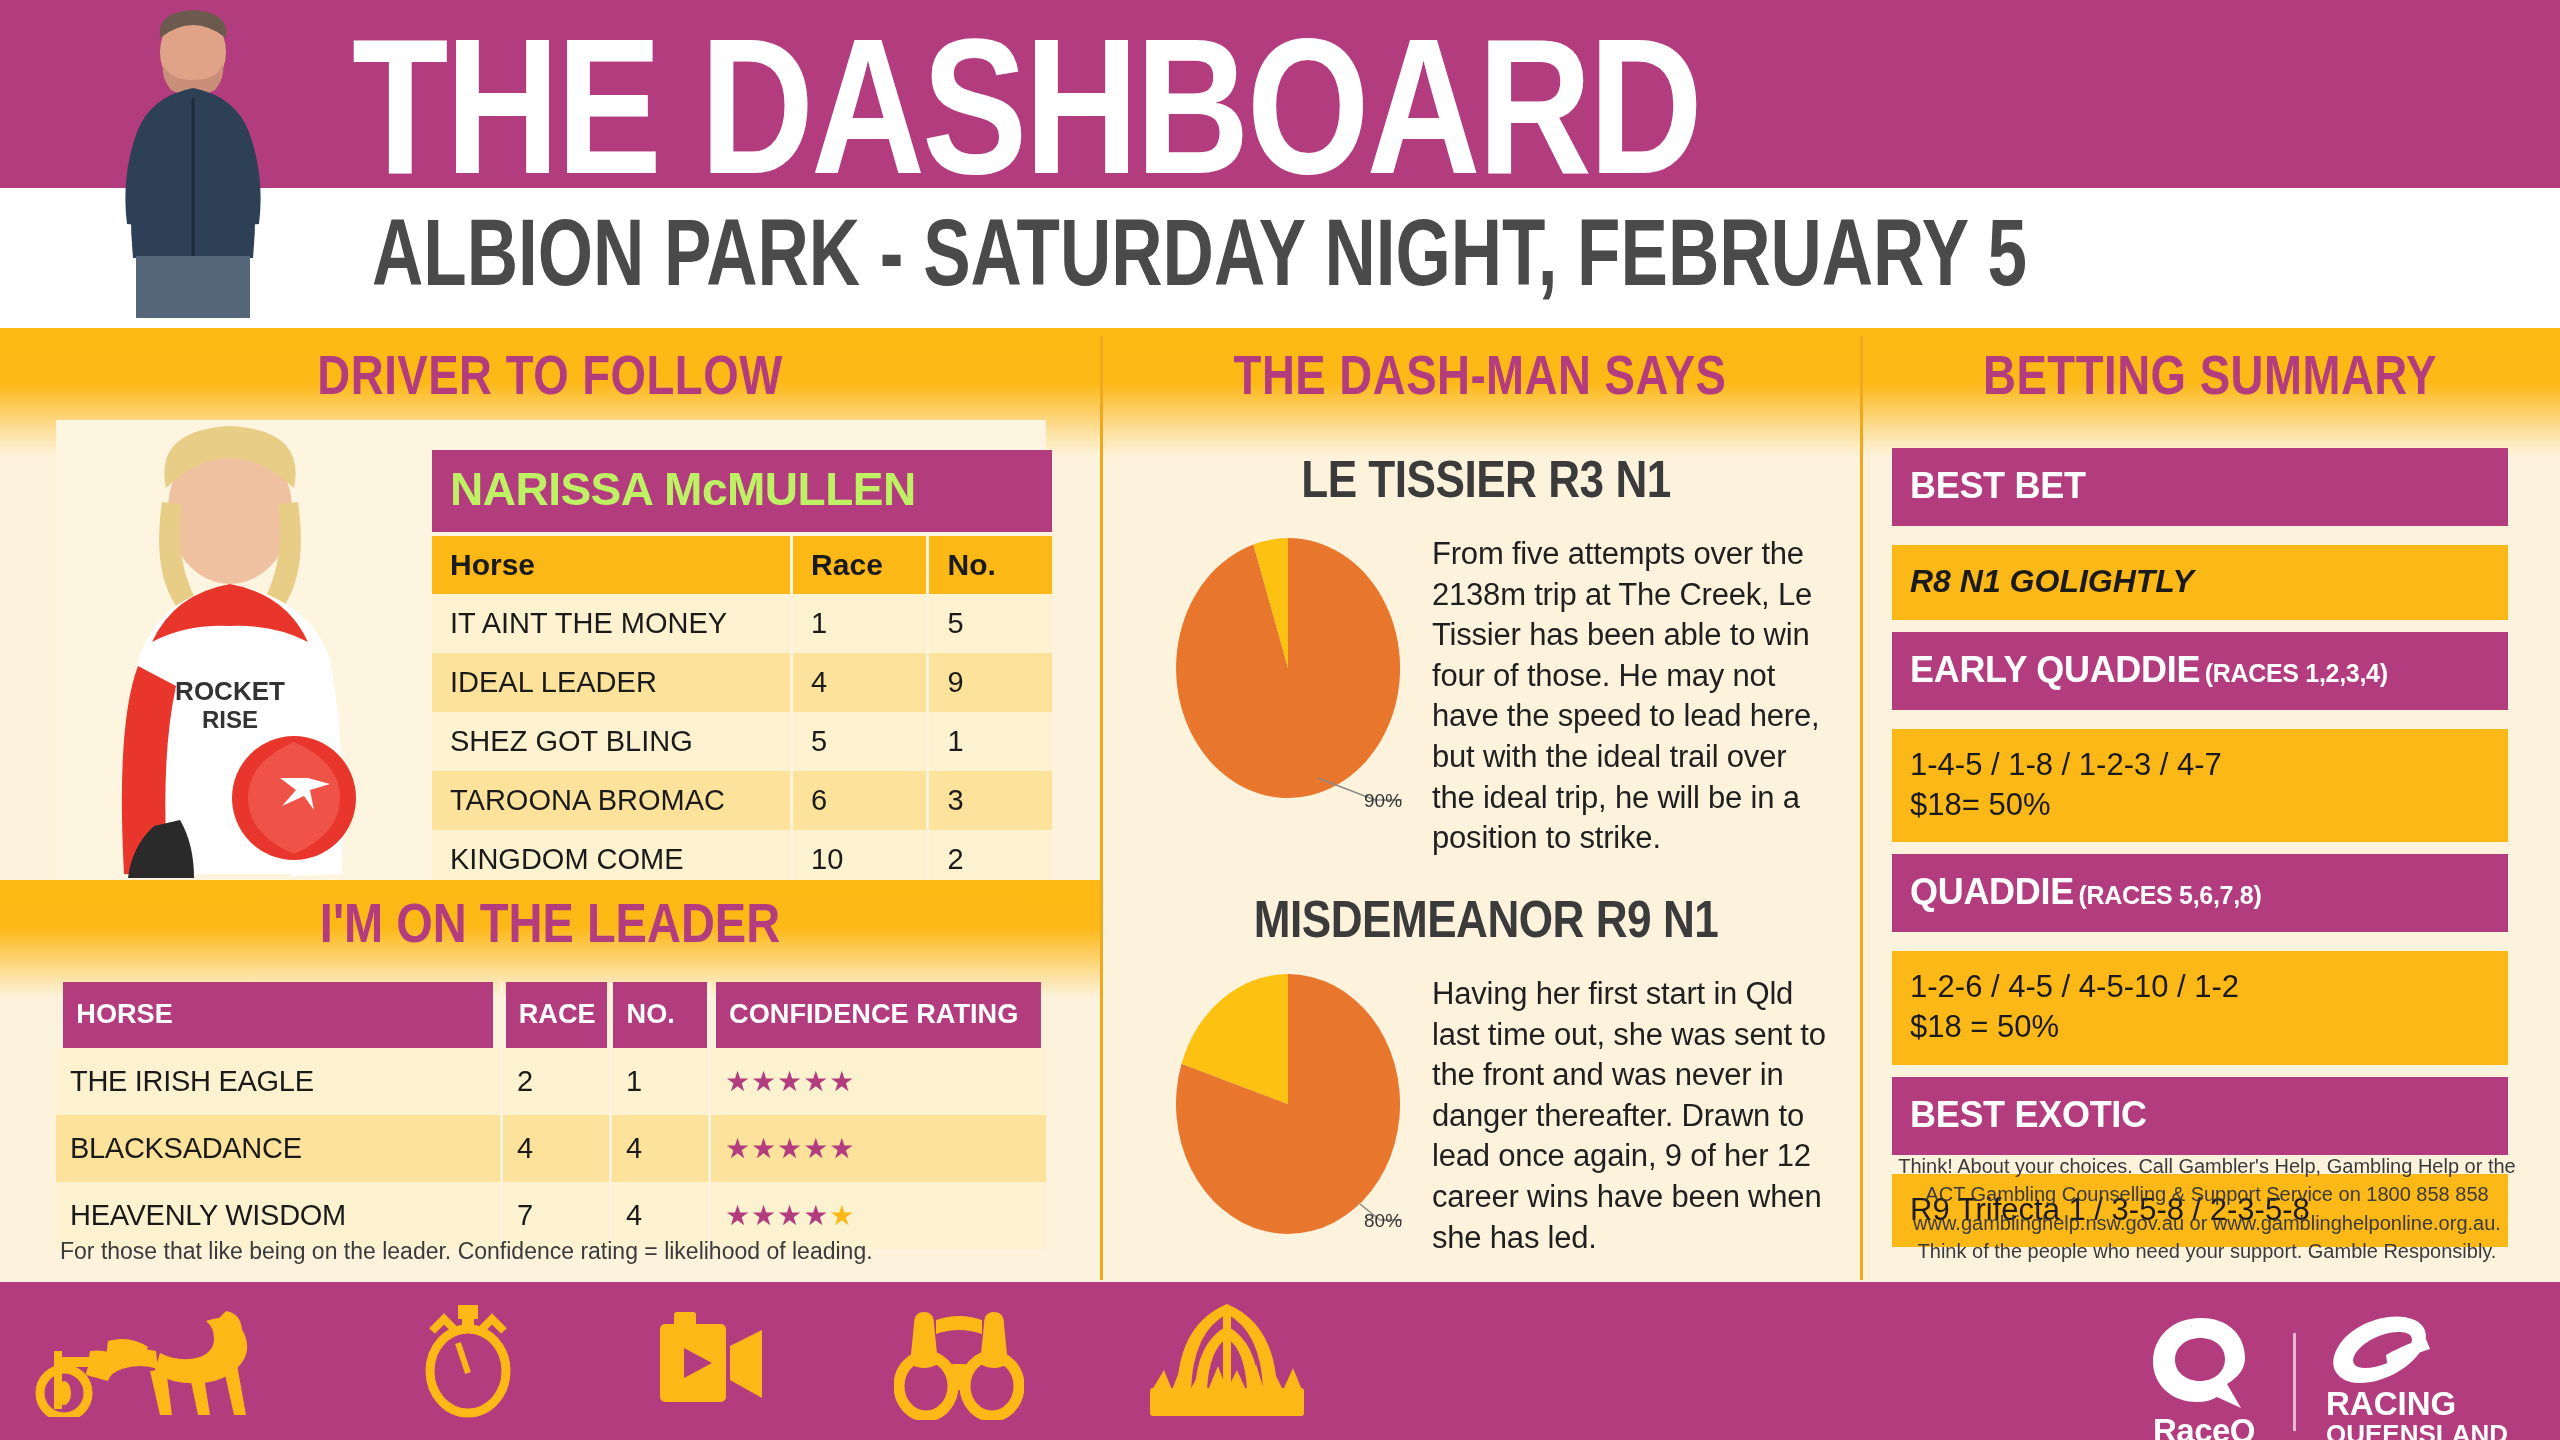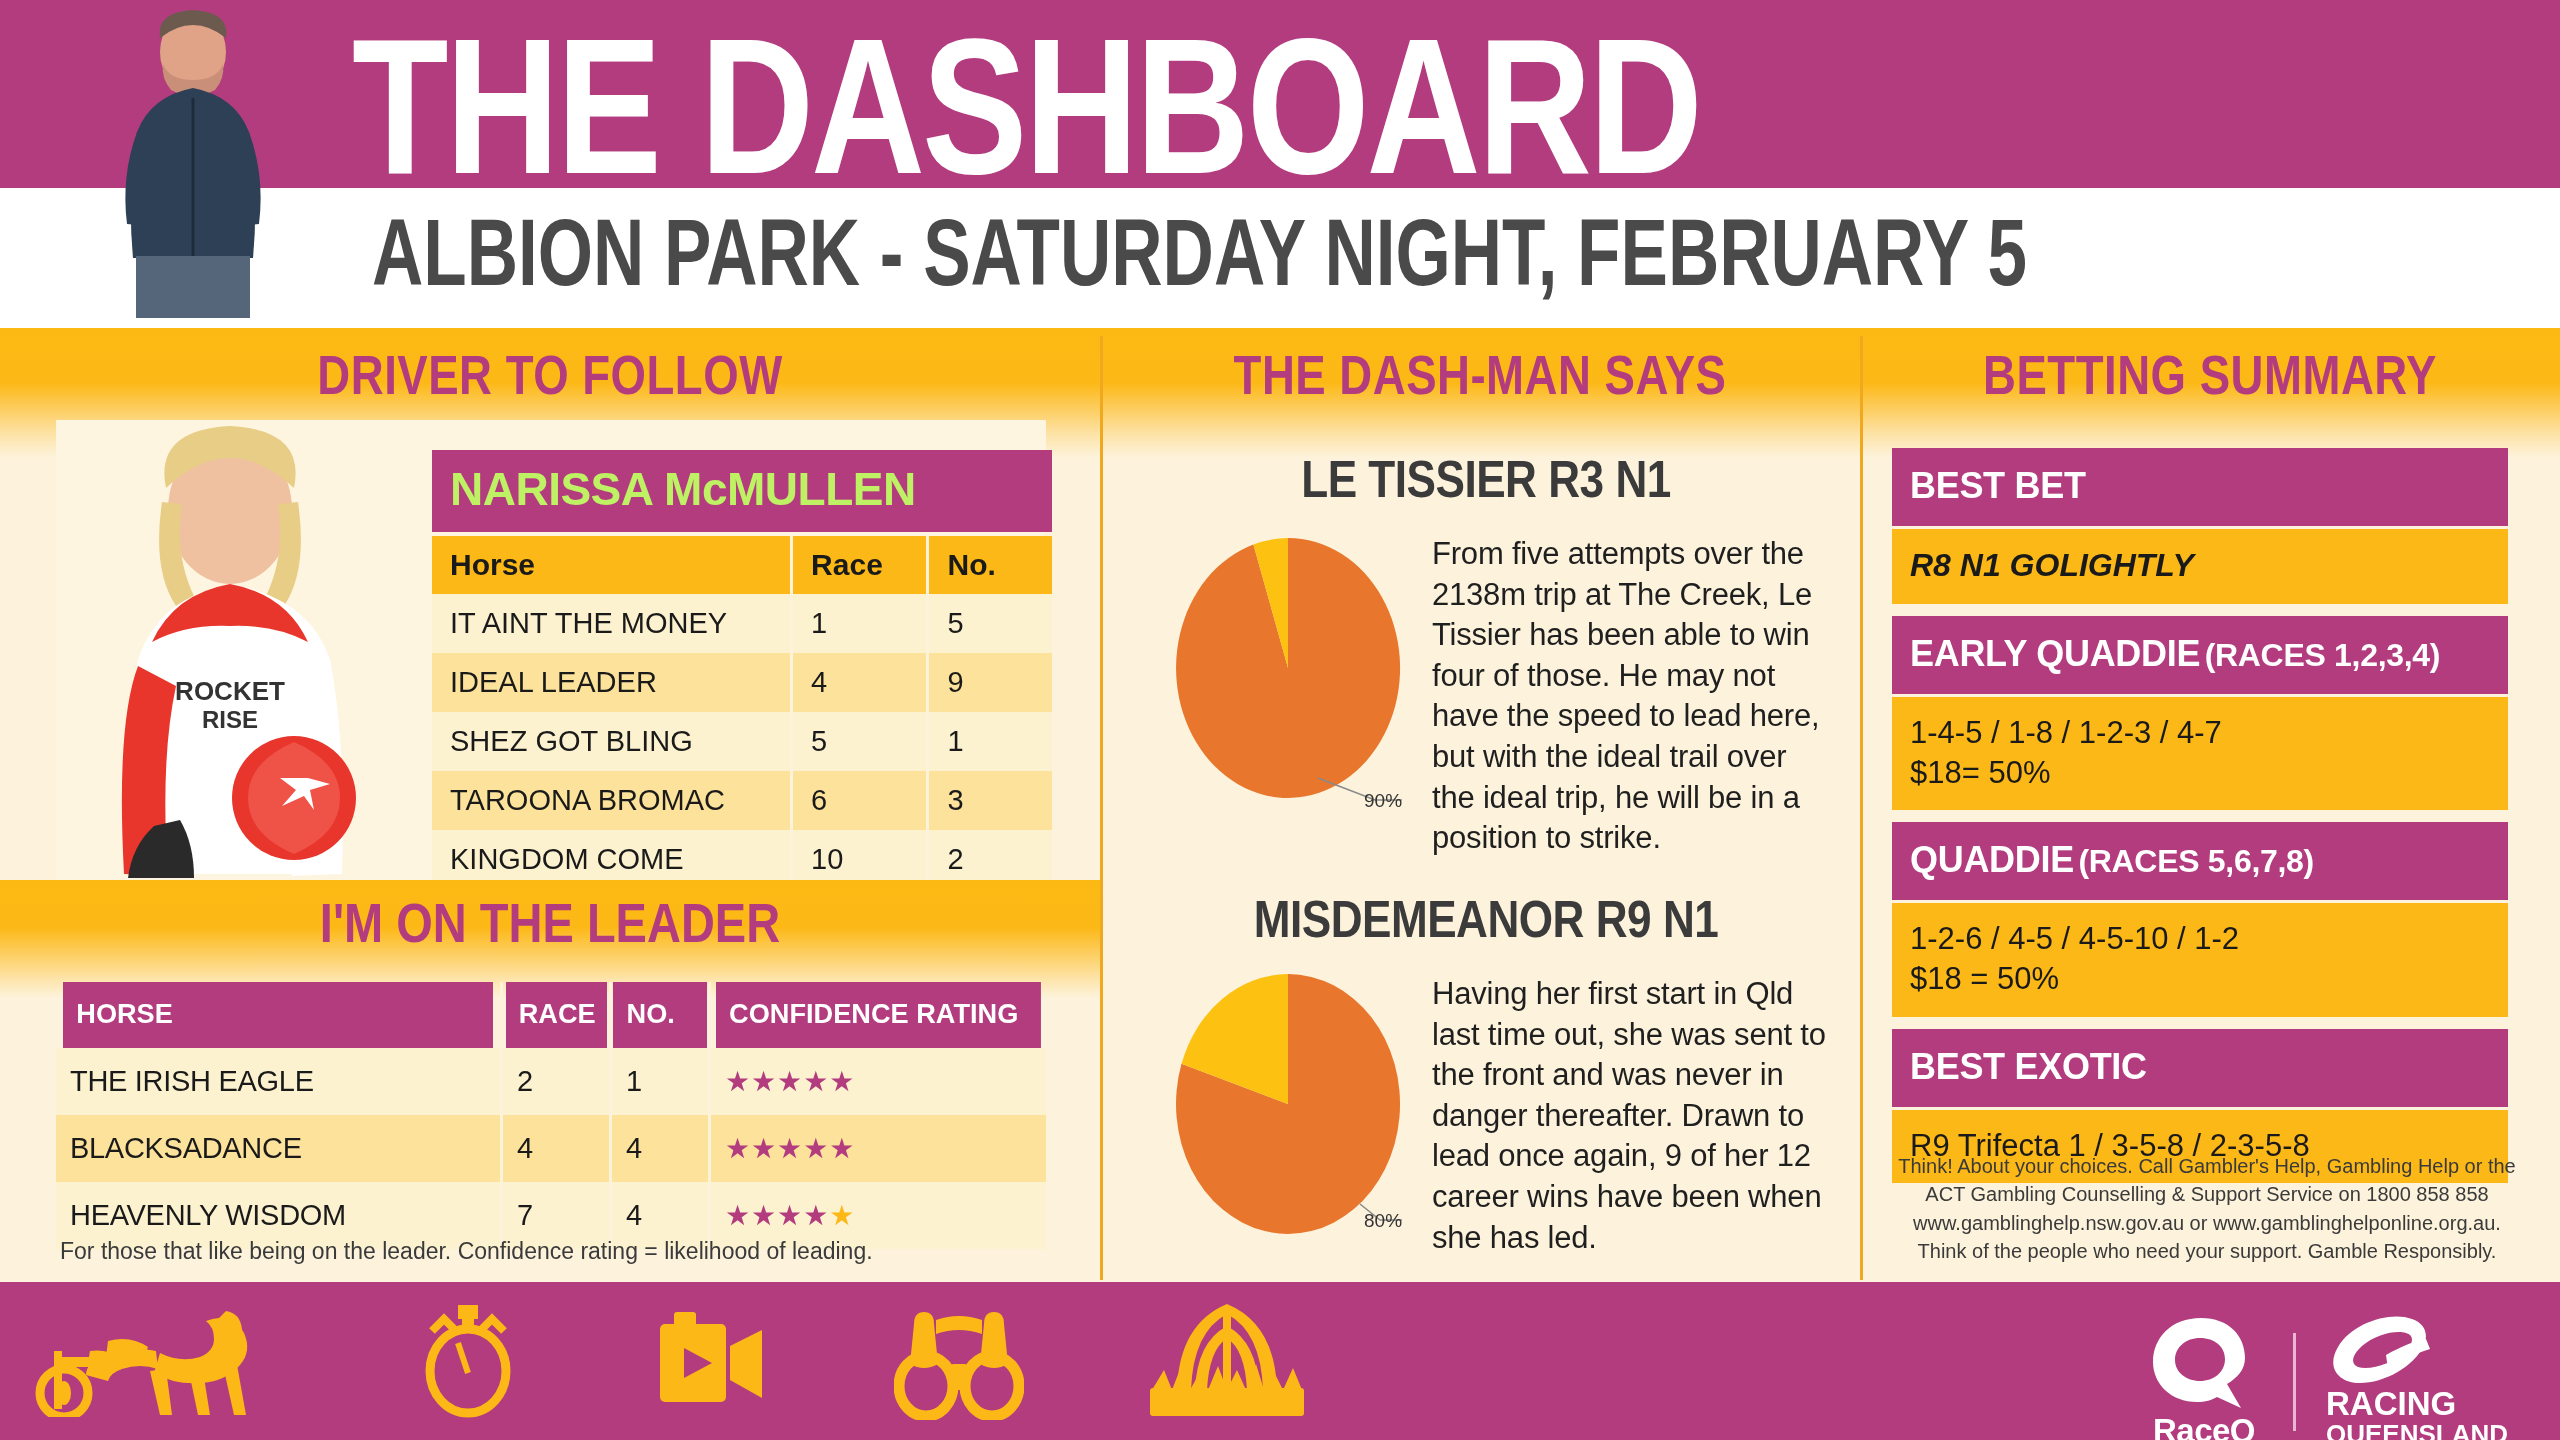--- a/index.html
+++ b/index.html
@@ -148,24 +148,24 @@
   }
   .dm-text {
     flex: 1; font-size: 31px; line-height: 1.31; color: #1f1f1f;
     padding-left: 6px; padding-top: 6px; letter-spacing: -0.2px;
   }
 
   
   .bs { position: absolute; left: 1892px; top: 448px; width: 616px; }
   .bs-h {
     background: #b33c7f; color: #fff; font-weight: 700;
-    padding: 17px 18px 19px 18px; margin-bottom: 3px;
+    padding: 17px 18px 19px 18px; margin-bottom: 19px;
   }
   .bs-h .big { font-size: 36px; letter-spacing: -0.3px; }
-  .bs-h .small { font-size: 32px; letter-spacing: -0.3px; }
+  .bs-h .small { font-size: 25px; letter-spacing: -0.3px; }
   .bs-v {
     background: #fcb816; color: #1a1a1a;
     padding: 16px 18px 18px 18px; margin-bottom: 12px;
     font-size: 31px; line-height: 1.28; white-space: pre-line;
   }
   .bs-v.bold { font-weight: 700; font-size: 32px; font-style: italic; }
   .bs-note {
     position: absolute; left: 1892px; top: 1152px; width: 630px;
     font-size: 20px; line-height: 1.42; color: #3a3a3a; text-align: center;
   }

